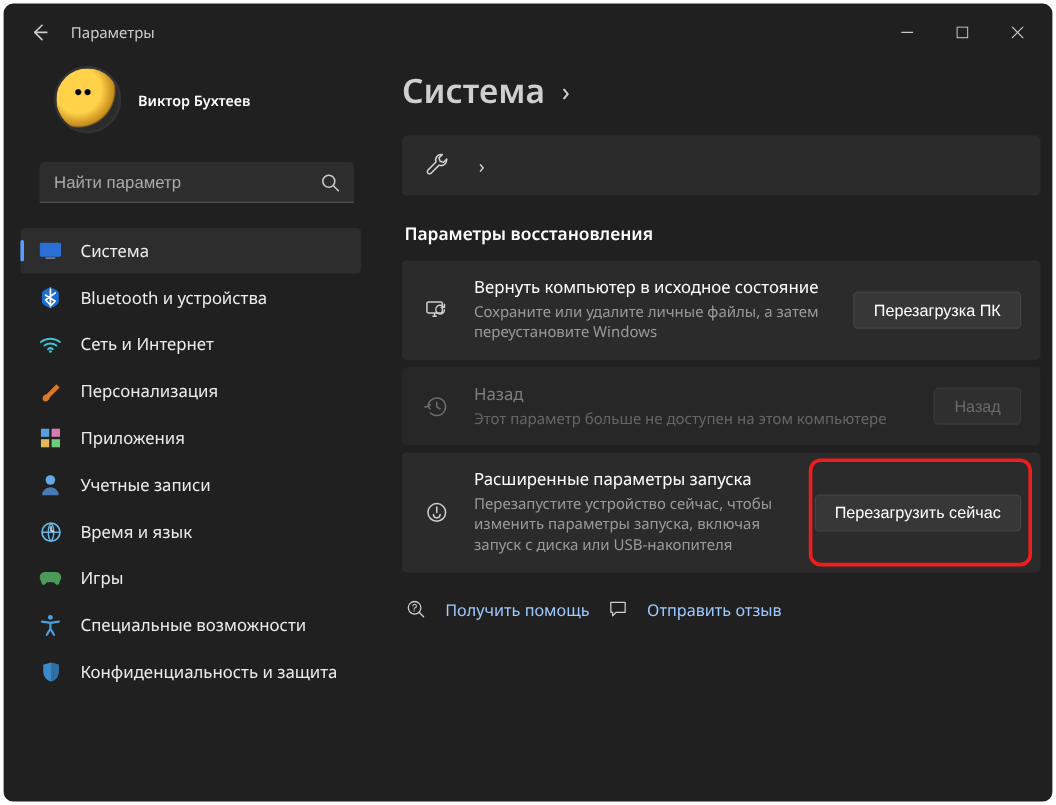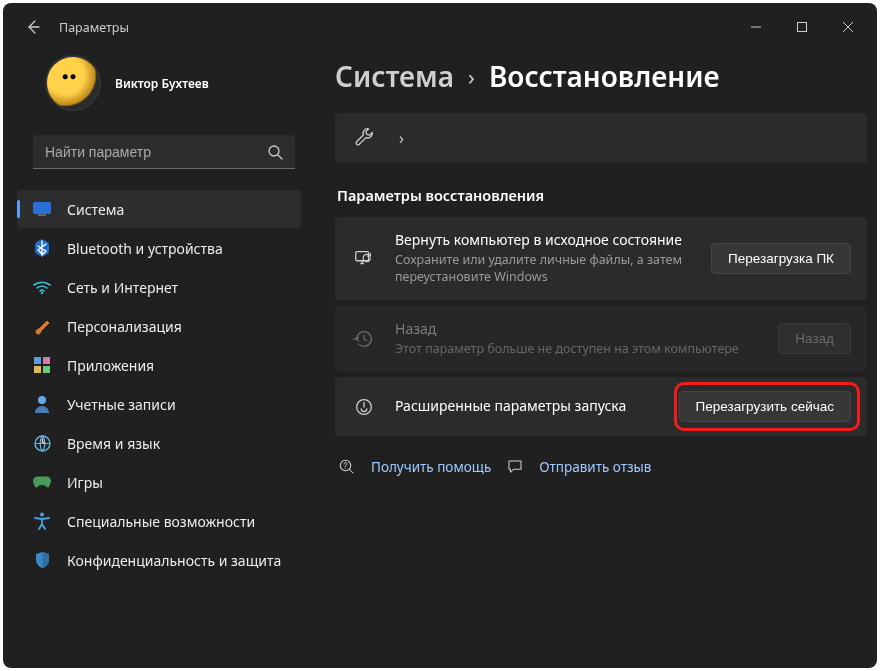--- a/index.html
+++ b/index.html
@@ -316,21 +316,20 @@
             </span>
             <span class="nav-label">Конфиденциальность и защита</span>
           </div>
         </div>
     </div>
 
     <div class="content">
       <div class="crumbs">
         <span class="c link">Система</span>
         <span class="sep">›</span>
-        <span class="c">Восстановление</span>
       </div>
 
       <div class="card" style="margin-right:6px;">
         <div class="row-icon">
           <svg width="22" height="22" viewBox="0 0 24 24">
               <path d="M21 7a5 5 0 0 1-6.9 4.6L7 18.7a2 2 0 1 1-2.8-2.8l7.1-7.1A5 5 0 0 1 17 2l-3 3 1 3 3 1 3-3z" fill="none" stroke="#cfcfcf" stroke-width="1.4" stroke-linejoin="round"></path>
             </svg>
         </div>
         <div class="chev">›</div>
       </div>
@@ -372,20 +371,21 @@
 
       <div class="card highlight" style="margin-right:6px;">
         <div class="row-icon">
           <svg width="22" height="22" viewBox="0 0 24 24">
               <circle cx="12" cy="12" r="8" stroke="#cfcfcf" fill="none" stroke-width="1.4"></circle>
               <path d="M12 7v5M9 14a3 3 0 0 0 6 0" stroke="#cfcfcf" fill="none" stroke-width="1.4" stroke-linecap="round"></path>
             </svg>
         </div>
         <div class="row-text">
           <div class="row-title">Расширенные параметры запуска</div>
+          <div class="row-desc">Перезапустите устройство сейчас, чтобы изменить параметры запуска, включая запуск с диска или USB-накопителя</div>
         </div>
         <div class="row-action" style="position:relative;">
           <button class="btn">Перезагрузить сейчас</button>
         </div>
         <div class="frame" style="left:auto; right:7px; width:186px;"></div>
       </div>
 
       <div class="footer-links">
         <div class="flink">
           <span class="ic">

